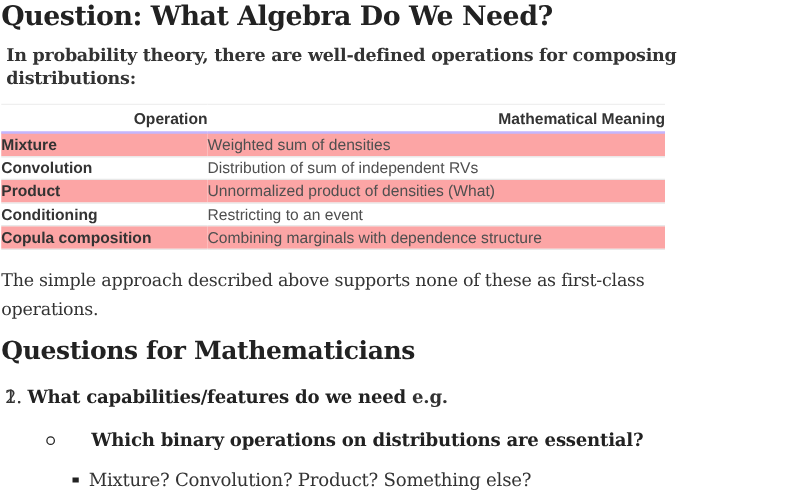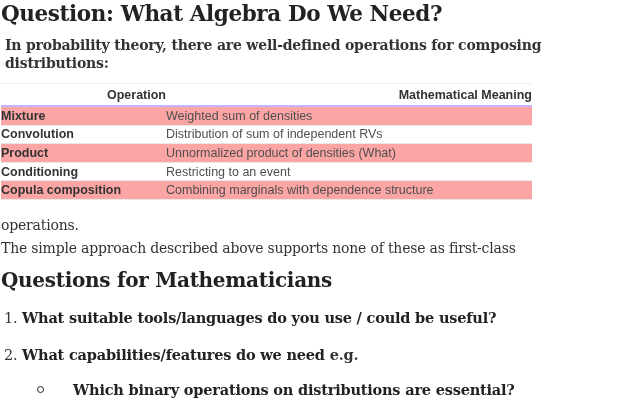--- a/index.html
+++ b/index.html
@@ -155,29 +155,28 @@
       <td class="meaning">Restricting to an event</td>
     </tr>
     <tr class="stripe">
       <td class="op">Copula composition</td>
       <td class="meaning">Combining marginals with dependence structure</td>
     </tr>
   </tbody>
 </table>
 
 <p class="after">
+  <span style="display:block">The simple approach described above supports none of these as first-class</span>
   <span style="display:block">operations.</span>
-  <span style="display:block">The simple approach described above supports none of these as first-class</span>
 </p>
 
 <h2 class="h2">Questions for Mathematicians</h2>
 
 <div class="li li-ol">
   <span class="marker num">1.</span>
-  <span class="bold-text">What suitable tools/languages do you use / could be useful?</span>
 </div>
 
 <div class="li li-ol">
   <span class="marker num">2.</span><span class="bold-text">What capabilities/features do we need</span><span class="rest"> e.g.</span>
 </div>
 
 <div class="li li-ul1">
   <span class="circle-bullet"></span>
   <span>Which binary operations on distributions are essential?</span>
 </div>

